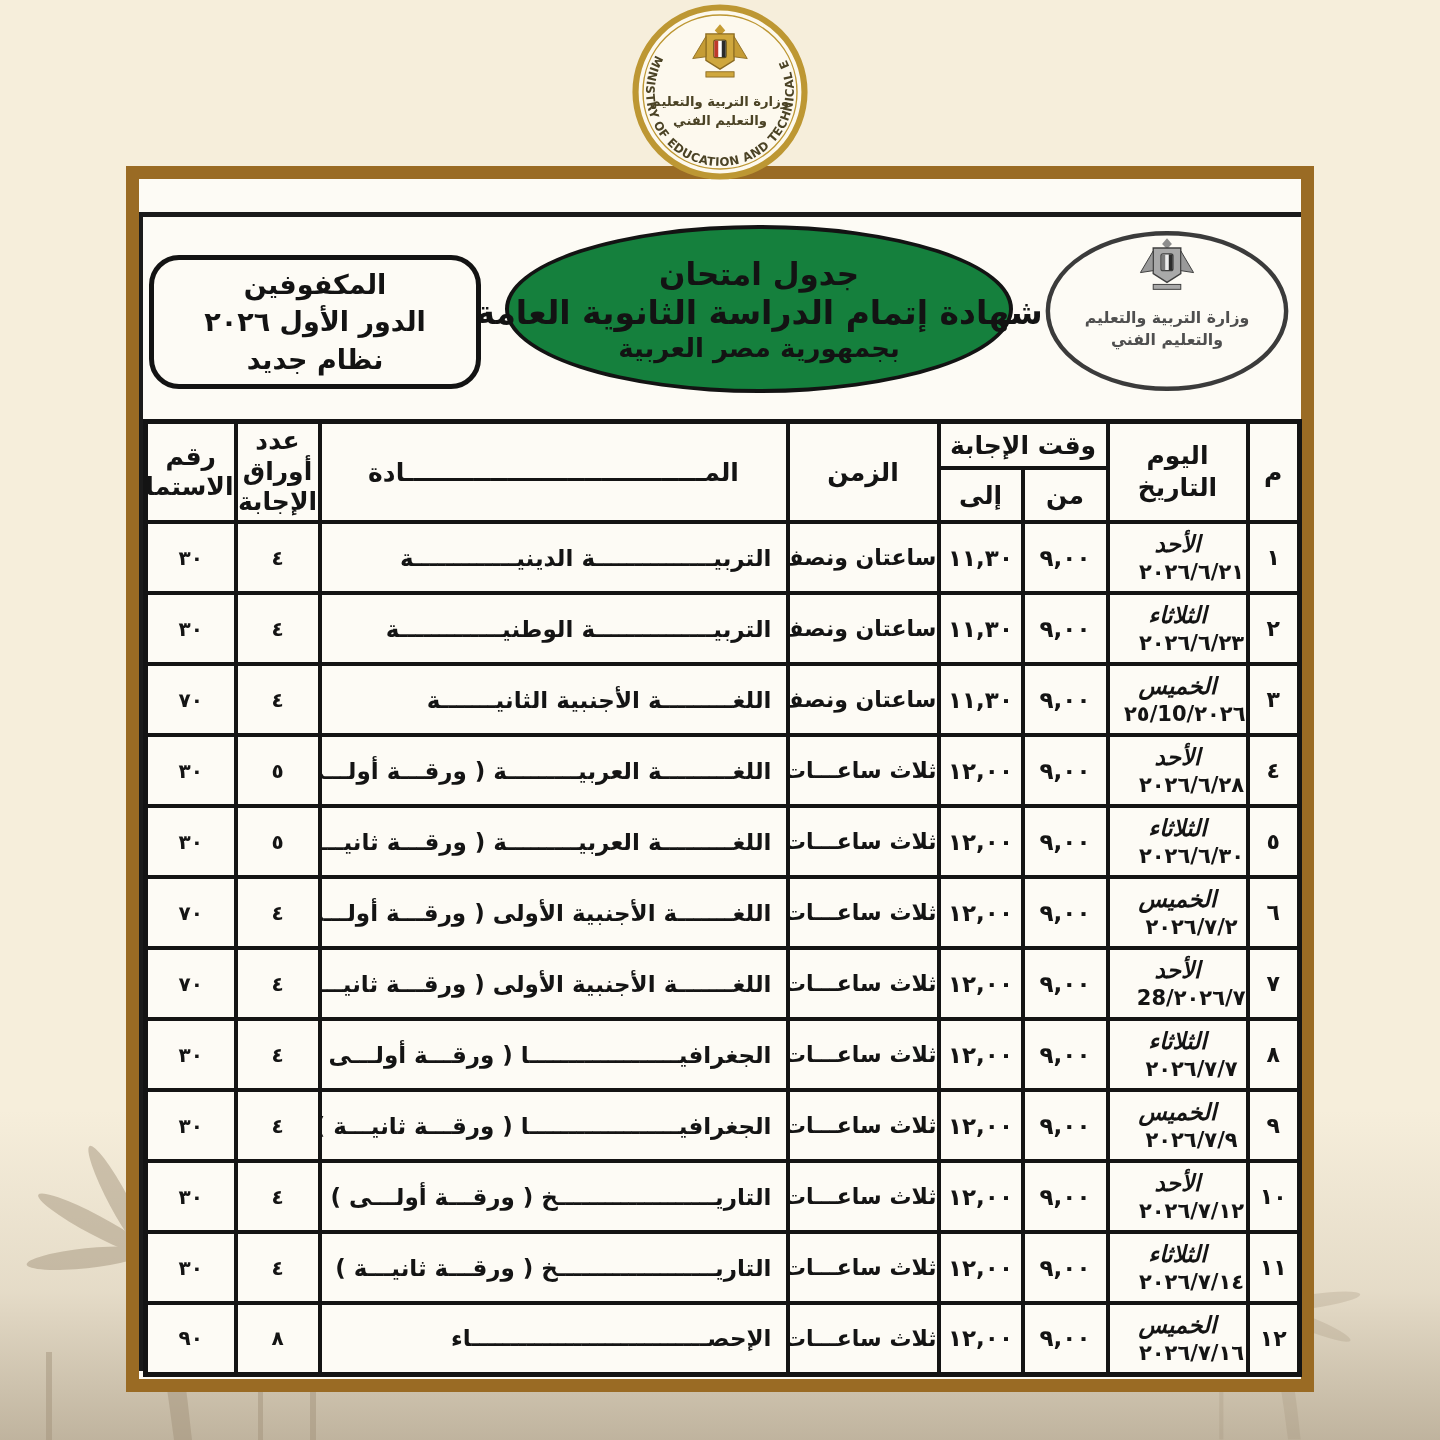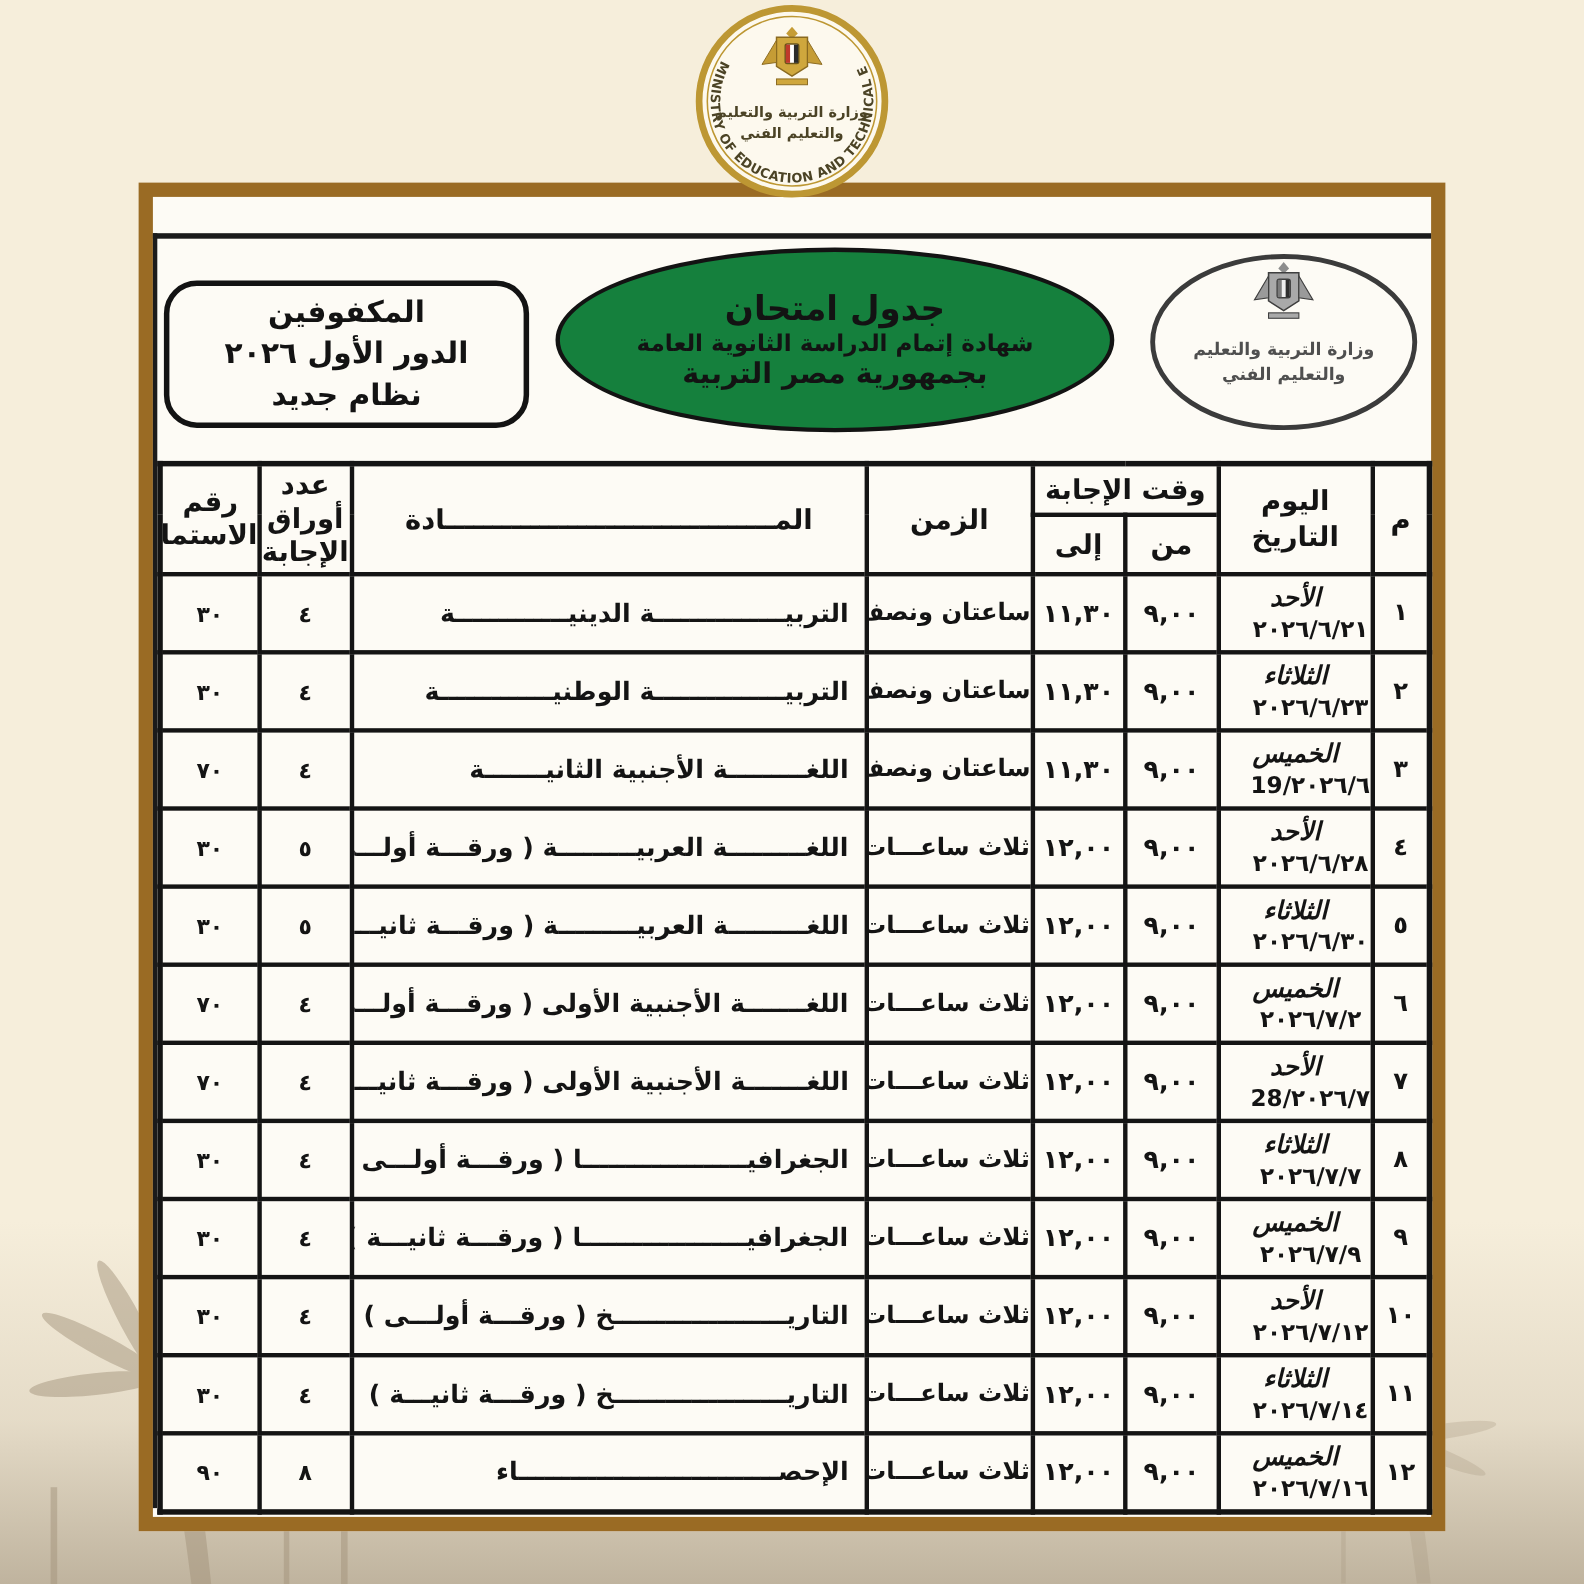--- a/index.html
+++ b/index.html
@@ -23,21 +23,21 @@
 
   
   .info-box{position:absolute;top:76px;left:10px;width:332px;height:134px;box-sizing:border-box;
     border:5px solid #131313;border-radius:30px;display:flex;flex-direction:column;align-items:center;
     justify-content:center;gap:2px;background:#fdfbf5;}
   .info-box div{font-size:27px;font-weight:700;color:#131313;line-height:1.32;white-space:nowrap;}
   .title-ellipse{position:absolute;top:46px;left:366px;width:508px;height:168px;box-sizing:border-box;
     border:4px solid #131313;border-radius:50%;display:flex;flex-direction:column;align-items:center;
     justify-content:center;gap:1px;background:#15803d;}
   .title-l1{font-size:31px;font-weight:700;color:#131313;white-space:nowrap;}
-  .title-l2{font-size:21px;font-weight:700;color:#131313;white-space:nowrap;}
+  .title-l2{font-size:33px;font-weight:700;color:#131313;white-space:nowrap;}
   .title-l3{font-size:26px;font-weight:700;color:#131313;white-space:nowrap;}
   .scan-seal{position:absolute;top:44px;right:6px;width:256px;height:176px;}
 
   
   table.exam{position:absolute;top:240px;right:auto;left:4px;width:1154px;border-collapse:collapse;
     table-layout:fixed;direction:rtl;background:#fdfbf5;border:5px solid #141414;}
   .exam th,.exam td{border:4px solid #141414;text-align:center;vertical-align:middle;padding:0;
     color:#141414;font-weight:700;overflow:hidden;}
   .exam thead tr.h1 th{height:42px;font-size:25px;}
   .exam thead tr.h2 th{height:50px;font-size:25px;}
@@ -116,21 +116,21 @@
 
     <div class="info-box">
       <div>المكفوفين</div>
       <div>الدور الأول ٢٠٢٦</div>
       <div>نظام جديد</div>
     </div>
 
     <div class="title-ellipse">
       <div class="title-l1">جدول امتحان</div>
       <div class="title-l2">شهادة إتمام الدراسة الثانوية العامة</div>
-      <div class="title-l3">بجمهورية مصر التربية</div>
+      <div class="title-l3">بجمهورية مصر العربية</div>
     </div>
 
     <svg class="scan-seal" viewBox="0 0 260 176">
       <ellipse cx="130" cy="88" rx="121" ry="79" fill="#fdfbf5" stroke="#3b3b3b" stroke-width="4.5"></ellipse>
       <g>
         <polygon points="130,14 135,20 130,25 125,20" fill="#8d8d8d"></polygon>
         <path d="M116 24 h28 v26 l-14 9 -14 -9 z" fill="#a9a9a9" stroke="#3f3f3f" stroke-width="1.4"></path>
         <path d="M116 27 l-13 22 13 -2 z" fill="#9a9a9a" stroke="#3f3f3f" stroke-width="1"></path>
         <path d="M144 27 l13 22 -13 -2 z" fill="#9a9a9a" stroke="#3f3f3f" stroke-width="1"></path>
         <rect x="124" y="30" width="12" height="17" rx="2" fill="#eeeeee" stroke="#3f3f3f" stroke-width="1.4"></rect>
@@ -238,21 +238,21 @@
             <td class="c-cnt">
               <div>٣٠</div>
             </td>
           </tr>
           <tr>
             <td class="c-num">
               <div>٣</div>
             </td>
             <td class="c-day">
               <div class="day">الخميس</div>
-              <div class="date">٢٠٢٦/٦/19</div>
+              <div class="date">٢٠٢٦/10/٢٥</div>
             </td>
             <td class="c-time">
               <div>٩,٠٠</div>
             </td>
             <td class="c-time">
               <div>١١,٣٠</div>
             </td>
             <td class="c-dur">
               <div>ساعتان ونصف</div>
             </td>

